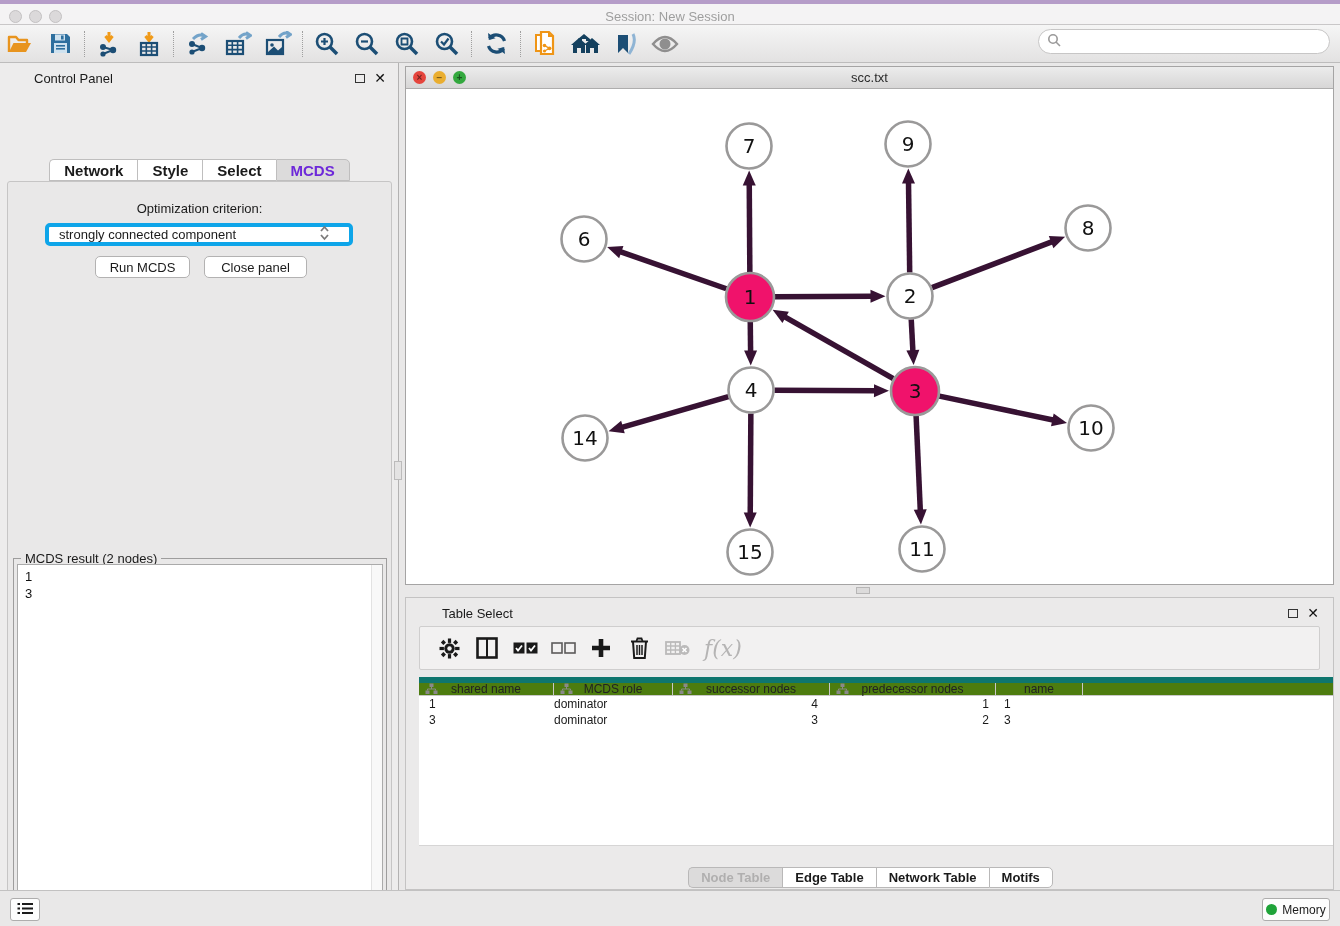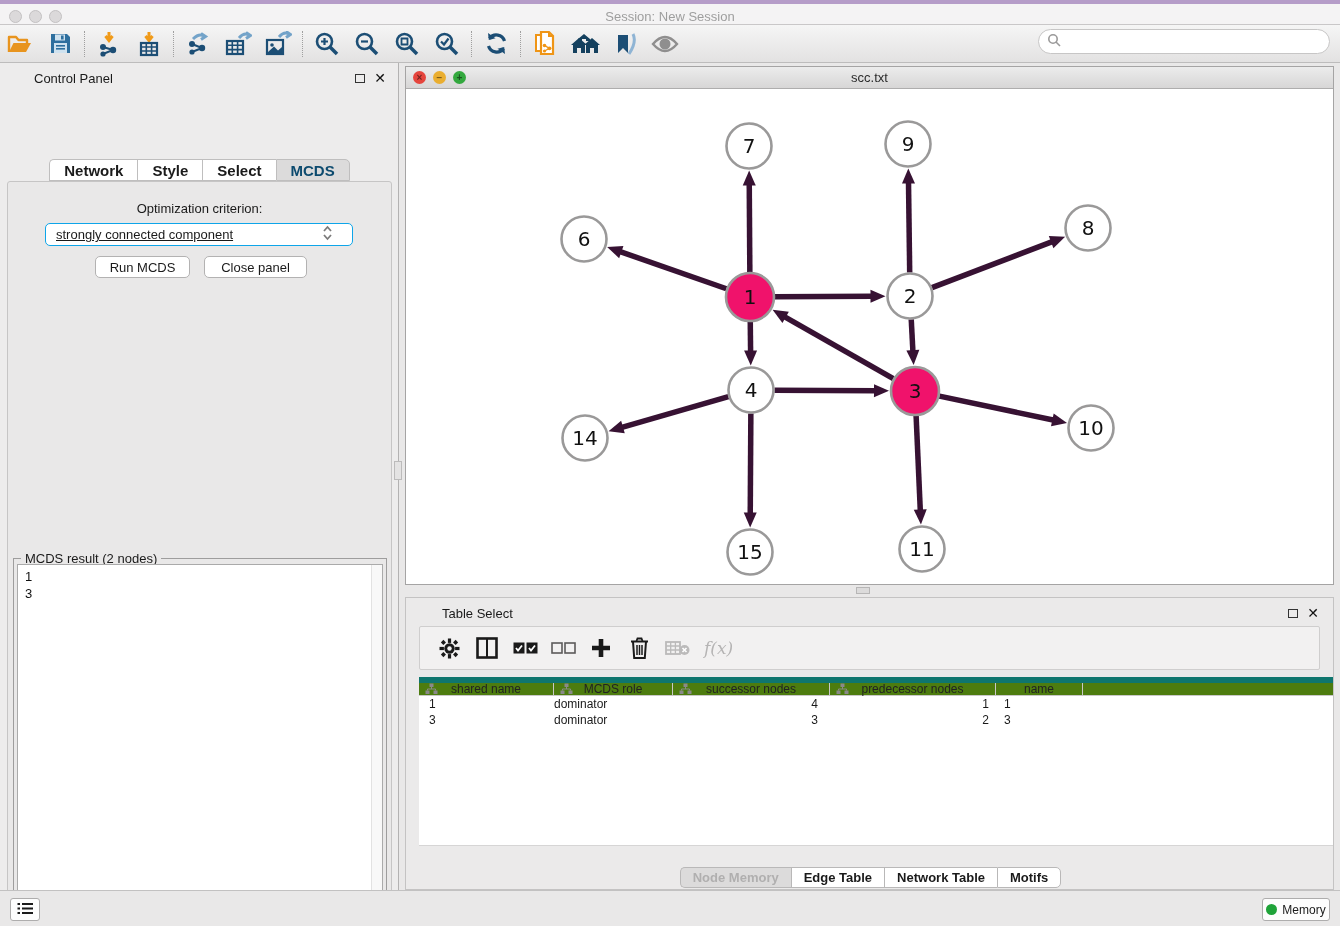--- a/index.html
+++ b/index.html
@@ -34,27 +34,27 @@
     border-right:1px solid #b3b2b2; }
   .panel-head { height:30px; display:flex; align-items:center; padding:0 12px;margin-left:22px; }
   .panel-title { font-size:13px; color:#1a1a1a; flex:1; }
   .float-ic { width:10px; height:9px; border:1.5px solid #333; margin-right:9px; }
   .close-ic { font-size:14px; font-weight:bold; color:#111; line-height:10px; }
   .cp-tabs { left:0; top:96px; width:399px; display:flex; justify-content:center; }
   .tab { height:22px; padding:0 14px; background:#fff; border:1px solid #bfbebe;
     border-right:none; display:flex; align-items:center; font-size:15px; font-weight:600; }
   .tab:first-child { border-top-left-radius:5px; }
   .tab:last-child { border-right:1px solid #bfbebe; border-top-right-radius:5px; }
-  .tab.greyed { background:#dcdbdb; color:#0c4a6e; }
+  .tab.greyed { background:#dcdbdb; color:#6d28d9; }
   .cp-body { left:7px; top:118px; width:385px; height:759px; background:#e9e8e8;
     border:1px solid #c6c5c5; border-radius:3px; }
   .opt-label { width:100%; text-align:center; top:19px; font-size:13px; }
   .dropdown { left:37px; top:41px; width:308px; height:23px; background:#fff;
-    border:1px solid #0ea5e9; border-radius:5px; display:flex; align-items:center;
-    padding:0 19px 0 10px; font-size:13px;text-decoration:underline; }
+    border:4px solid #0ea5e9; border-radius:5px; display:flex; align-items:center;
+    padding:0 19px 0 10px; font-size:13px; }
   .dropdown .dd-text { flex:1; }
   .btn { background:#fff; border:1px solid #b3b2b2; border-radius:5px; height:22px;
     display:flex; align-items:center; justify-content:center; font-size:13px; }
   .runbtn { left:87px; top:74px; width:95px; }
   .closebtn { left:196px; top:74px; width:103px; }
   .result-group { left:5px; top:376px; width:374px; height:376px; border:1px solid #9e9d9d; }
   .result-legend { position:absolute; left:7px; top:-8px; background:#e9e8e8;
     padding:0 4px; font-size:13px; }
   .result-white { position:absolute; left:3px; top:5px; right:3px; bottom:3px;
     background:#fff; border:1px solid #aaa; }
@@ -79,21 +79,21 @@
   .splitter-v { left:394px; top:461px; width:8px; height:19px; background:#e4e3e3;
     border:1px solid #bcbbbb; }
 
   
   .tpanel { left:405px; top:597px; width:929px; height:293px; background:#ebeaea;
     border:1px solid #c4c3c3; }
   .tp-toolbar { position:absolute; left:13px; top:28px; width:901px; height:44px;
     background:#f2f1f1; border:1px solid #cfcece; border-radius:2px;
     display:flex; align-items:center; padding-left:10px; }
   .tp-tool { width:38px; display:flex; justify-content:center; align-items:center; }
-  .fx-label { font-family:"DejaVu Serif",serif; font-style:italic; font-size:17px;
+  .fx-label { font-family:"DejaVu Serif",serif; font-style:italic; font-size:22px;
     color:#b5b4b4; margin-left:8px; }
   .tgrid { position:absolute; left:13px; top:79px; width:914px; }
   .thead { display:flex; height:19px; background:#4d7c0f;
     border-top:6px solid #0f766e; border-bottom:1px solid #c9c8c8; }
   .th { display:flex; align-items:center; justify-content:center; gap:5px;
     font-size:12px; color:#222; border-right:1px solid #c9c8c8; position:relative; }
   .th .sort-ic { position:absolute; left:6px; }
   .tbody { background:#fff; height:150px; border-bottom:1px solid #d6d5d5; }
   .trow { display:flex; height:16px; font-size:12px; align-items:center; }
   .c0{width:135px; padding-left:10px;} .c1{width:119px;}
@@ -498,21 +498,21 @@
           <div class="c0">3</div>
           <div class="c1">dominator</div>
           <div class="c2">3</div>
           <div class="c3">2</div>
           <div class="c4">3</div>
           <div class="c5"></div>
         </div>
       </div>
   </div>
   <div class="tp-tabs">
-    <div class="tp-tab greyed">Node Memory</div>
+    <div class="tp-tab greyed">Node Table</div>
     <div class="tp-tab">Edge Table</div>
     <div class="tp-tab">Network Table</div>
     <div class="tp-tab">Motifs</div>
   </div>
 </div>
 
 <div class="abs statusbar">
   <div class="sbtn listbtn">
     <span>
       <svg width="16" height="13" viewBox="0 0 16 13">

